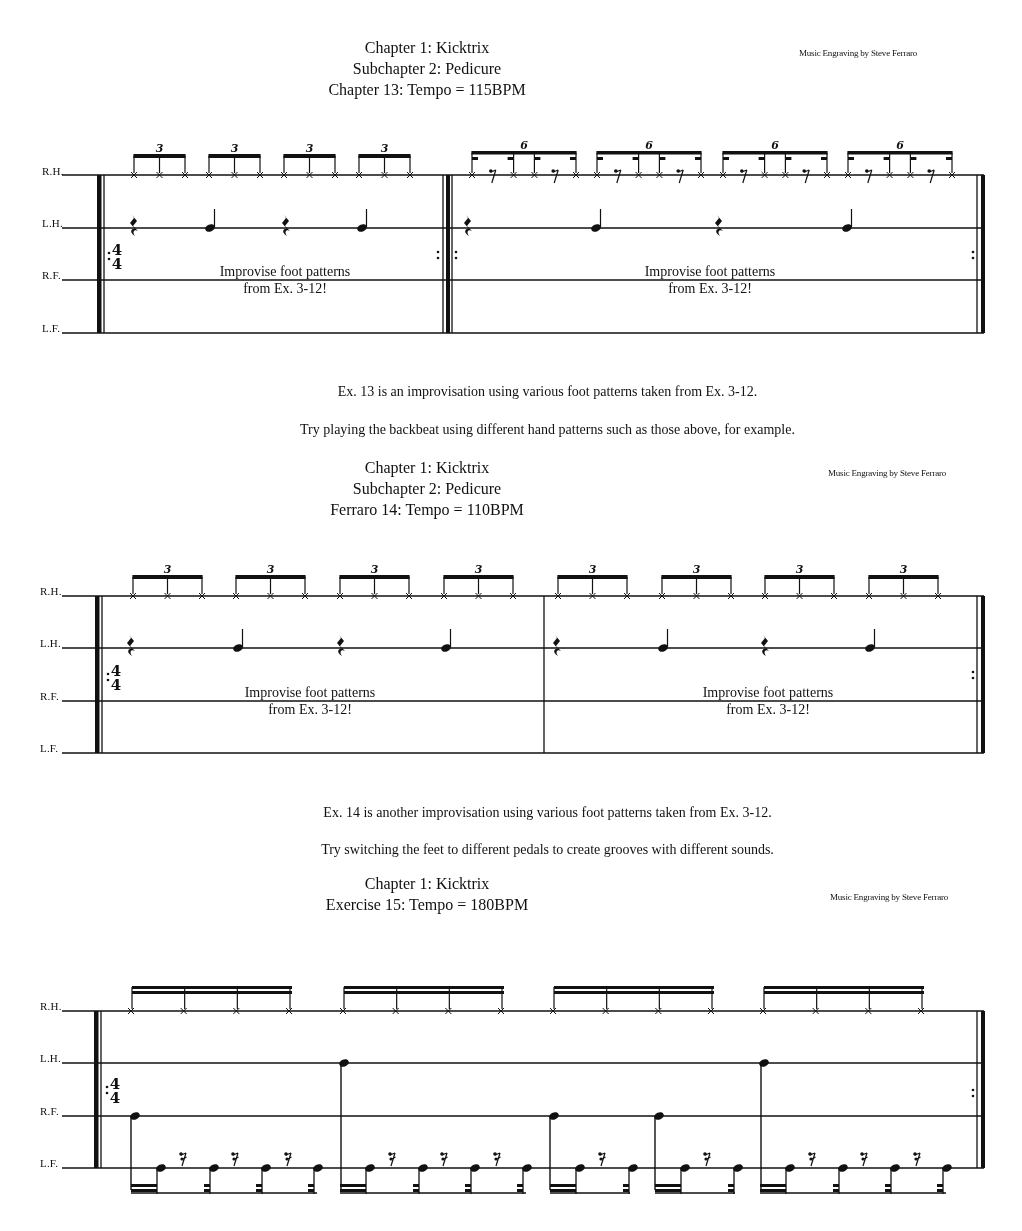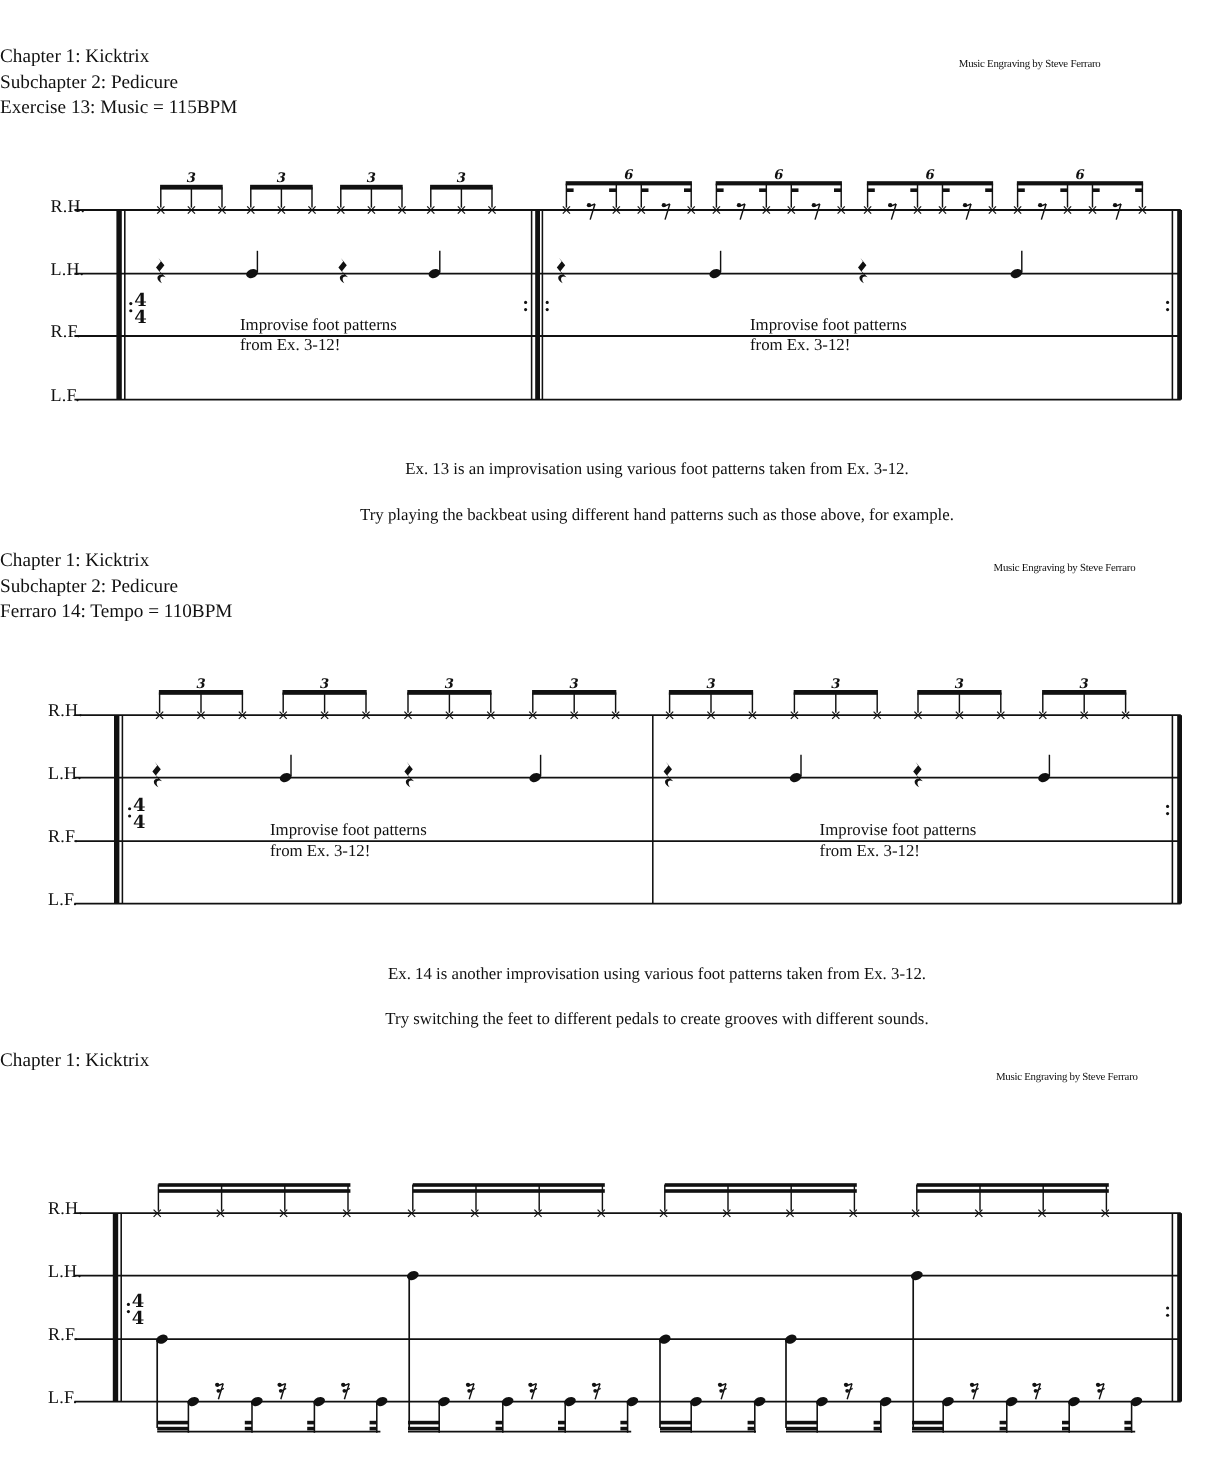--- a/index.html
+++ b/index.html
@@ -1,43 +1,44 @@
 <!DOCTYPE html>
 <html><head>
 <meta charset="utf-8">
 <style>
   html,body{margin:0;padding:0;background:#ffffff;}
   body{width:1022px;height:1231px;position:relative;overflow:hidden;font-family:"Liberation Serif","DejaVu Serif",serif;color:#111;}
-  .header{position:absolute;left:0;width:854px;text-align:left;}
+  .header{position:absolute;left:0;width:854px;text-align:center;}
   .header .line{font-size:16px;line-height:21px;height:21px;}
   .credit{position:absolute;font-size:9px;letter-spacing:-0.2px;white-space:nowrap;}
   .note-text{position:absolute;left:0;width:1095px;text-align:center;font-size:14px;white-space:nowrap;}
-  .stafflabel{position:absolute;font-size:15px;letter-spacing:0.2px;}
+  .stafflabel{position:absolute;font-size:11px;letter-spacing:0.2px;}
   svg.score{position:absolute;left:0;top:0;}
-  .improv{position:absolute;text-align:left;font-size:14px;line-height:17px;white-space:nowrap;}
+  .improv{position:absolute;text-align:center;font-size:14px;line-height:17px;white-space:nowrap;}
 </style>
 </head>
 <body>
 
 <div class="header" style="top:37px;">
   <div class="line">Chapter 1: Kicktrix</div>
   <div class="line">Subchapter 2: Pedicure</div>
-  <div class="line">Exercise 13: Music = 115BPM</div>
+  <div class="line">Chapter 13: Tempo = 115BPM</div>
 </div>
 <div class="credit" style="left:799px;top:48px;">Music Engraving by Steve Ferraro</div>
 
 <div class="header" style="top:457px;">
   <div class="line">Chapter 1: Kicktrix</div>
   <div class="line">Subchapter 2: Pedicure</div>
   <div class="line">Ferraro 14: Tempo = 110BPM</div>
 </div>
 <div class="credit" style="left:828px;top:468px;">Music Engraving by Steve Ferraro</div>
 
 <div class="header" style="top:873px;">
   <div class="line">Chapter 1: Kicktrix</div>
+  <div class="line">Exercise 15: Tempo = 180BPM</div>
 </div>
 <div class="credit" style="left:830px;top:892px;">Music Engraving by Steve Ferraro</div>
 
 <div class="note-text" style="top:384px;">Ex. 13 is an improvisation using various foot patterns taken from Ex. 3-12.</div>
 <div class="note-text" style="top:422px;">Try playing the backbeat using different hand patterns such as those above, for example.</div>
 <div class="note-text" style="top:805px;">Ex. 14 is another improvisation using various foot patterns taken from Ex. 3-12.</div>
 <div class="note-text" style="top:842px;">Try switching the feet to different pedals to create grooves with different sounds.</div>
 
 <div class="stafflabel" style="left:42px;top:165px;">R.H.</div>
 <div class="stafflabel" style="left:42px;top:217px;">L.H.</div>

